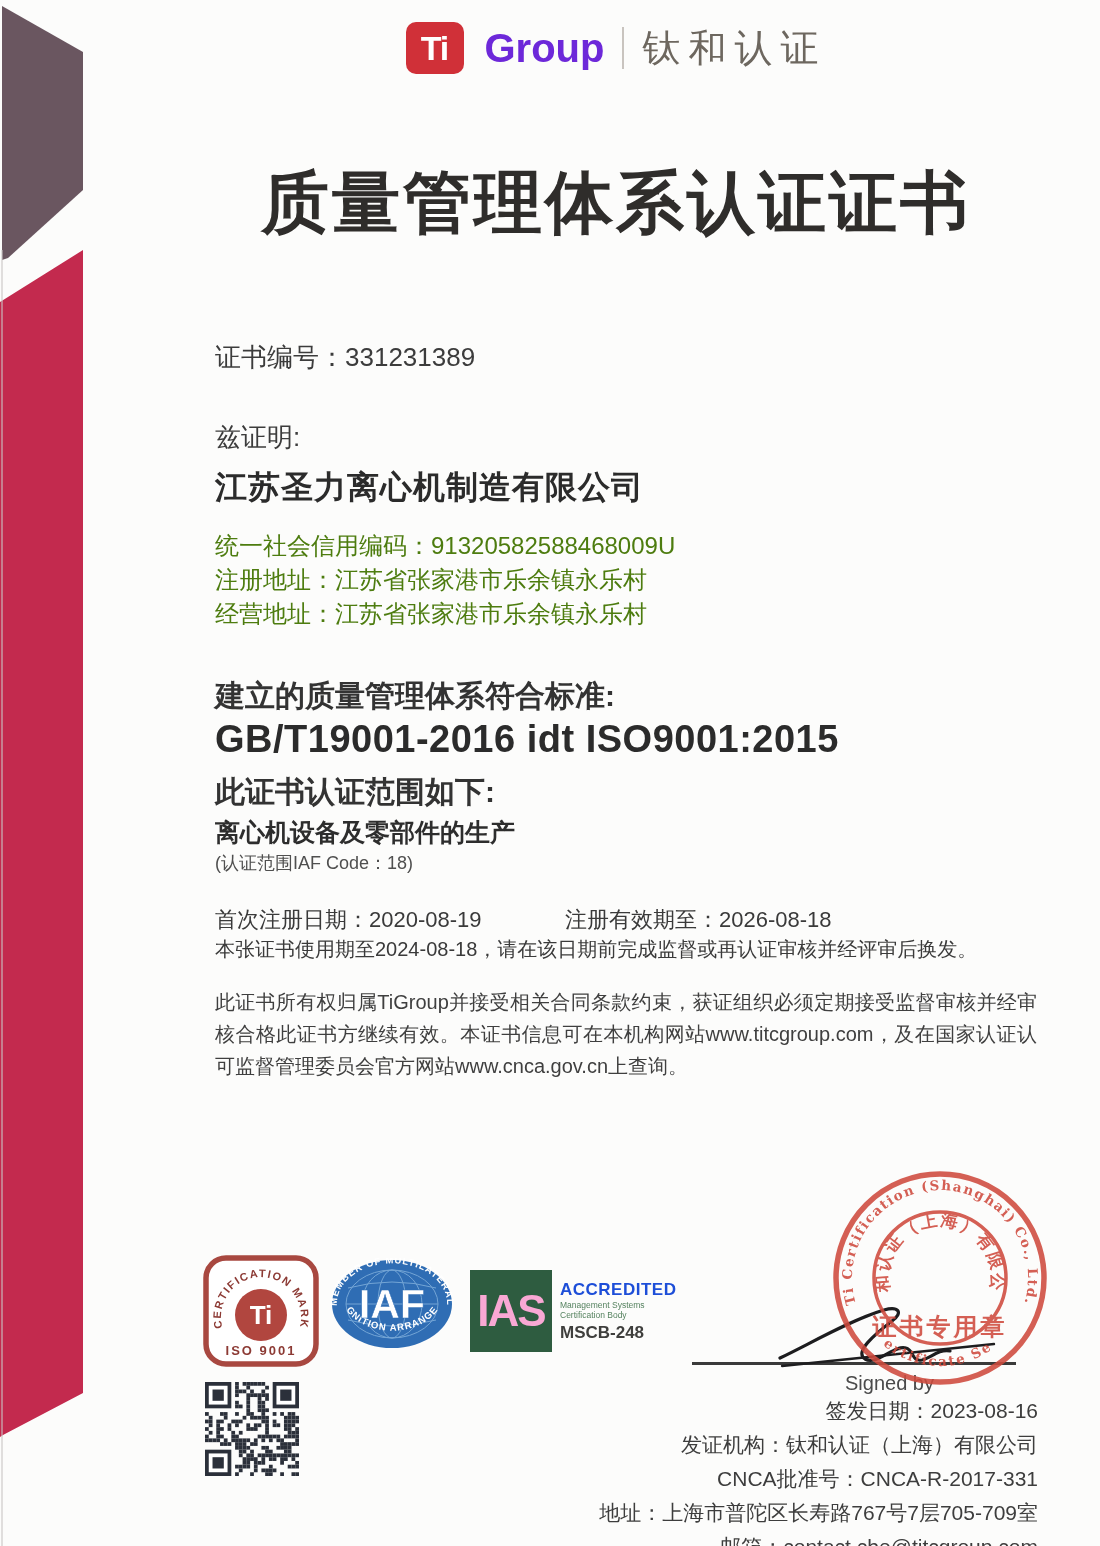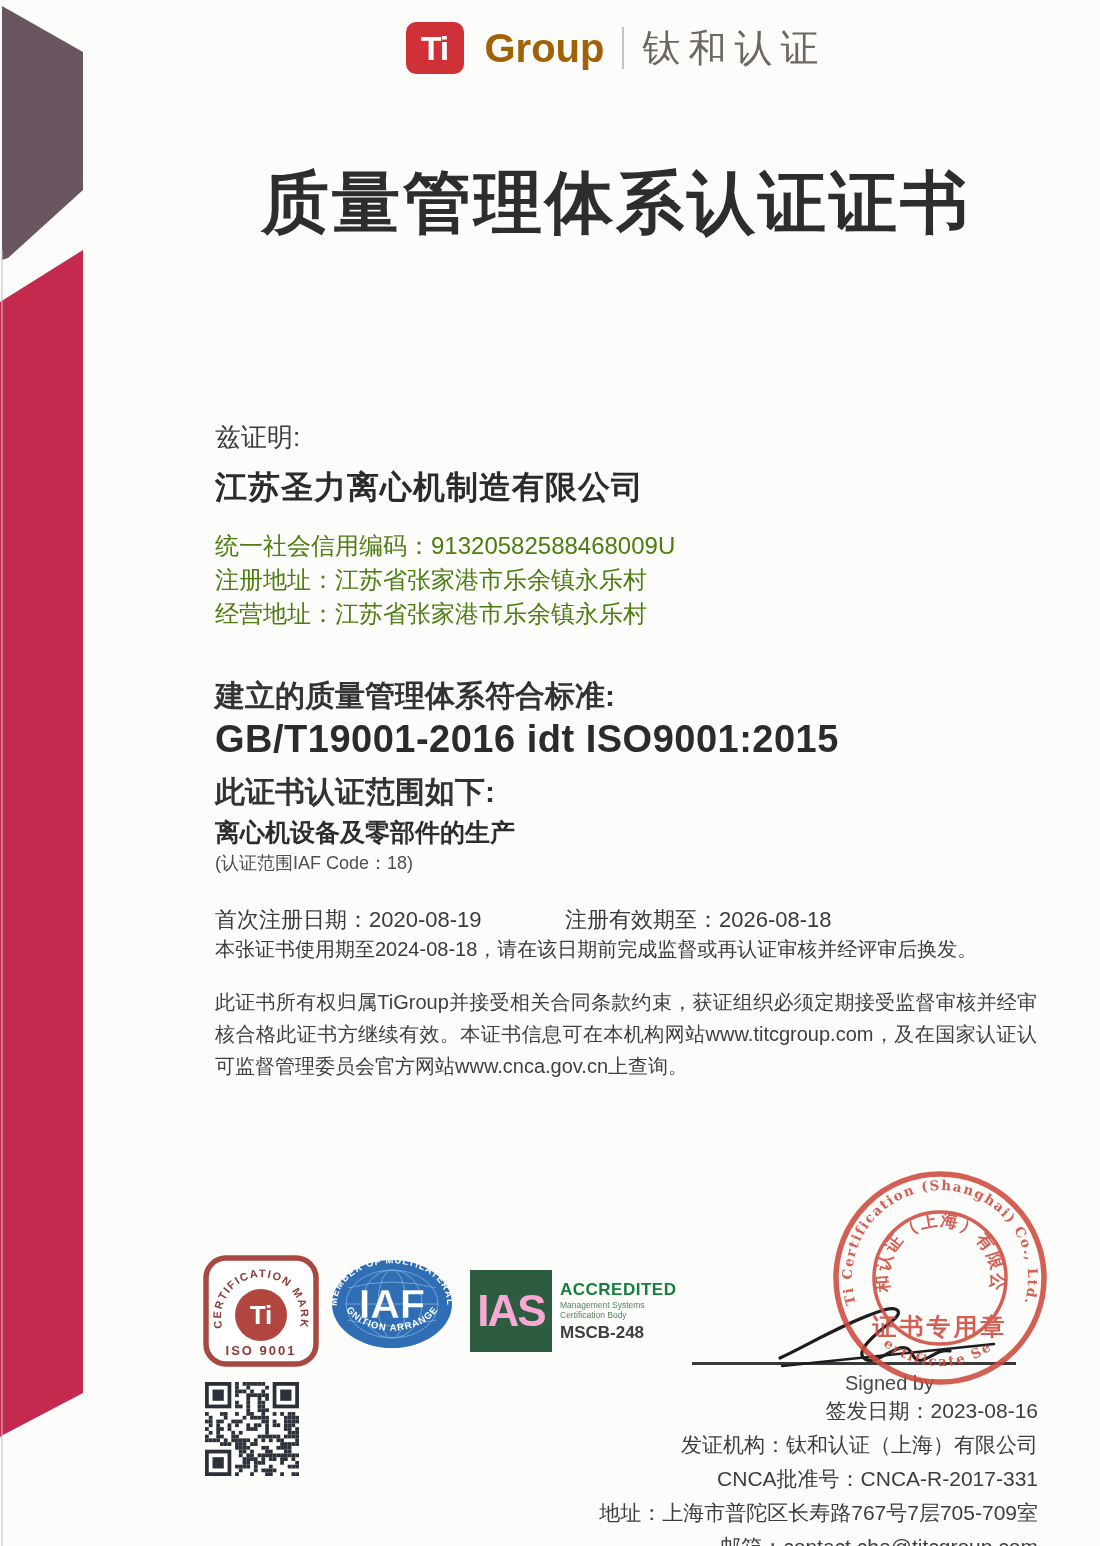--- a/index.html
+++ b/index.html
@@ -8,21 +8,21 @@
   
   .deco-taupe{position:absolute;left:0;top:0;width:86px;height:262px;background:#6a5660;
       clip-path:polygon(2px 6px,83px 52px,83px 190px,8px 258px,2px 260px);}
   .deco-red{position:absolute;left:0;top:245px;width:86px;height:1196px;background:#c32a4e;
       clip-path:polygon(0 57px,83px 5px,83px 1148px,3px 1190px,0 1192px);}
   .deco-edge{position:absolute;left:1px;top:250px;bottom:0;width:2px;background:#c9c5c5;opacity:.55;}
   
   .brand{position:absolute;left:132px;right:0;top:22px;display:flex;align-items:center;justify-content:center;}
   .brand .tibox{width:58px;height:52px;background:#d03038;border-radius:10px;display:flex;align-items:center;justify-content:center;
       color:#fff;font-weight:bold;font-size:34px;letter-spacing:-1px;}
-  .brand .group{font-size:40px;font-weight:600;color:#a16207;margin-left:21px;letter-spacing:0px;}
+  .brand .group{font-size:40px;font-weight:600;color:#6d28d9;margin-left:21px;letter-spacing:0px;}
   .brand .divider{width:2px;height:42px;background:#c9c4bf;margin:0 18px;}
   .brand .cn{font-size:38px;font-weight:500;color:#6d675f;letter-spacing:8px;}
   
   .title{position:absolute;left:132px;right:0;top:158px;text-align:center;font-size:68px;font-weight:800;
       color:#2f2d2b;letter-spacing:3px;}
   
   .abs{position:absolute;left:215px;}
   .certno{top:340px;font-size:26px;color:#3c3c3c;}
   .attest{top:420px;font-size:26px;color:#3c3c3c;}
   .company{top:466px;font-size:32px;font-weight:bold;color:#2b2b2b;letter-spacing:1px;}
@@ -40,21 +40,21 @@
   .usenote{top:936px;font-size:20px;color:#3a3a3a;}
   .legal{top:986px;width:822px;font-size:20px;line-height:32px;color:#3f3f3f;text-align:justify;}
   
   .mark{position:absolute;}
   .timark{left:202px;top:1254px;}
   .iafmark{left:330px;top:1258px;}
   .iasmark{left:470px;top:1270px;display:flex;}
   .ias-sq{width:82px;height:82px;background:#2e5c40;color:#f9a8d4;display:flex;align-items:center;justify-content:center;
       font-weight:bold;font-size:44px;letter-spacing:-2px;}
   .ias-txt{margin-left:8px;display:flex;flex-direction:column;justify-content:center;}
-  .ias-acc{color:#15803d;font-weight:bold;font-size:17px;letter-spacing:.5px;text-align:center;}
+  .ias-acc{color:#1d4ed8;font-weight:bold;font-size:17px;letter-spacing:.5px;text-align:center;}
   .ias-sm{color:#55825f;font-size:8.5px;line-height:10px;}
   .ias-code{color:#3f3f3d;font-weight:bold;font-size:17px;margin-top:3px;}
   
   .sig-line{position:absolute;left:692px;top:1362px;width:324px;height:2.5px;background:#3a3a3a;z-index:3;}
   .sig{position:absolute;left:778px;top:1302px;z-index:3;}
   .signedby{position:absolute;left:845px;top:1372px;font-size:20px;color:#4a4a4a;z-index:3;}
   .seal{position:absolute;left:825px;top:1163px;z-index:4;opacity:.88;}
   
   .issue{position:absolute;right:62px;top:1397px;text-align:right;font-size:21px;color:#3d3d3d;z-index:5;}
   .issue .line{margin-bottom:6px;white-space:nowrap;}
@@ -74,20 +74,21 @@
     <div class="tibox">
         <span>Ti</span>
       </div>
     <div class="group">Group</div>
     <div class="divider"></div>
     <div class="cn">钛和认证</div>
   </div>
 
   <div class="title">质量管理体系认证证书</div>
 
+  <div class="abs certno"><span>证书编号：</span><span>331231389</span></div>
 
   <div class="abs attest">兹证明:</div>
   <div class="abs company">江苏圣力离心机制造有限公司</div>
   <div class="abs kv credit"><span>统一社会信用编码：</span><span>91320582588468009U</span></div>
   <div class="abs kv regaddr"><span>注册地址：</span><span>江苏省张家港市乐余镇永乐村</span></div>
   <div class="abs kv bizaddr"><span>经营地址：</span><span>江苏省张家港市乐余镇永乐村</span></div>
 
   <div class="abs stdcap">建立的质量管理体系符合标准:</div>
   <div class="abs stdval">GB/T19001-2016 idt ISO9001:2015</div>
   <div class="abs scopecap">此证书认证范围如下:</div>

